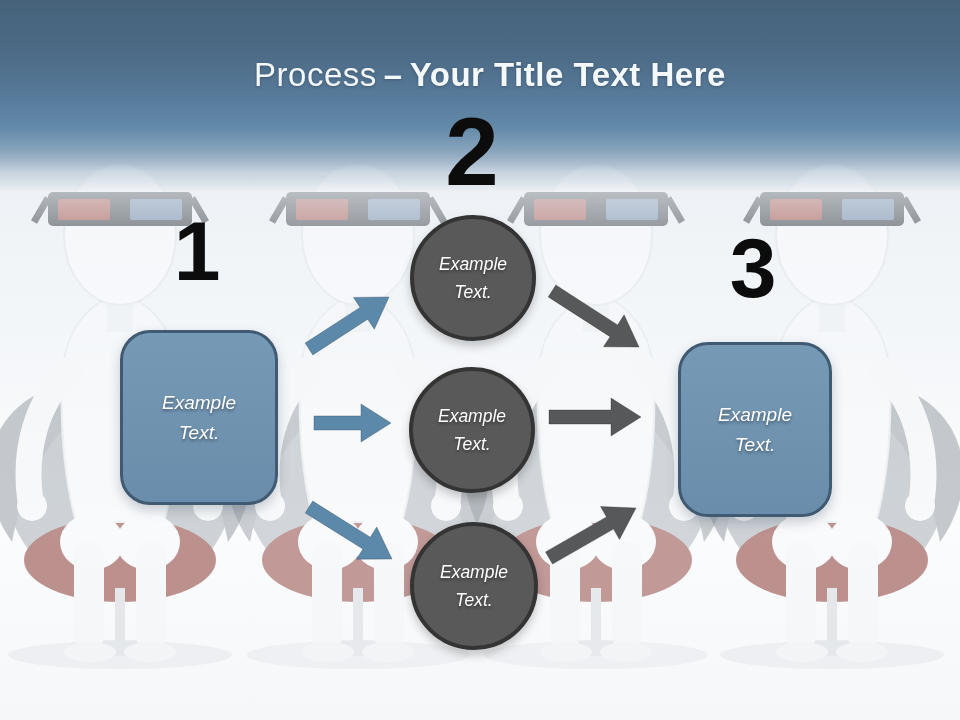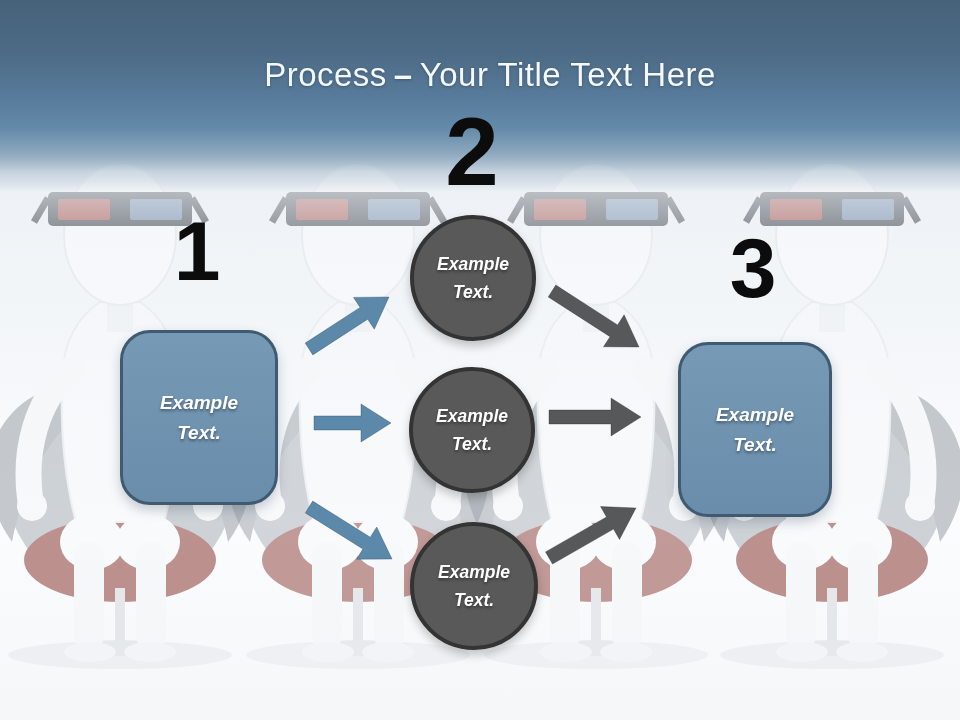--- a/index.html
+++ b/index.html
@@ -21,21 +21,21 @@
       rgba(238,242,246,0) 228px);
   }
   .title{
     position:absolute;left:0;top:55px;width:960px;z-index:5;
     text-align:center;font-size:33px;line-height:40px;color:#f4f8fb;
     text-shadow:0 1px 3px rgba(20,35,50,.35);
     transform:translateX(10px);letter-spacing:.5px;
   }
   .title .lead{font-weight:400;}
   .title .sep{margin:0 7px;font-weight:600;}
-  .title .rest{font-weight:400;}
+  .title .rest{font-weight:700;}
   .num{
     position:absolute;z-index:4;color:#0c0c0c;font-weight:700;line-height:1;
     text-align:center;width:80px;
   }
   .num1{left:157px;top:209px;font-size:84px;}
   .num2{left:432px;top:104px;font-size:96px;}
   .num3{left:713px;top:226px;font-size:84px;}
   .pbox{
     position:absolute;z-index:4;box-sizing:border-box;
     background:linear-gradient(180deg,#7699b6,#6a8dab);
@@ -48,21 +48,21 @@
   .pcircle{
     position:absolute;z-index:4;box-sizing:border-box;border-radius:50%;
     background:#595959;border:4px solid #343434;
     display:flex;align-items:center;justify-content:center;text-align:center;
     box-shadow:0 5px 10px rgba(0,0,0,.22);
   }
   .pc1{left:410px;top:215px;width:126px;height:126px;}
   .pc2{left:409px;top:367px;width:126px;height:126px;}
   .pc3{left:410px;top:522px;width:128px;height:128px;}
   .shape-label{
-    color:#fff;font-weight:700;font-style:italic;
+    color:#fff;font-weight:400;font-style:italic;
     text-shadow:0 2px 3px rgba(0,0,0,.4);
     padding:0 18px;
   }
   .pbox .shape-label{font-size:19px;line-height:30px;}
   .pcircle .shape-label{font-size:17.5px;line-height:28px;padding:0 14px;}
   .arrows{position:absolute;left:0;top:0;width:960px;height:720px;z-index:3;pointer-events:none;}
   .arrows polygon{pointer-events:auto;}
 </style>
 </head>
 <body>

